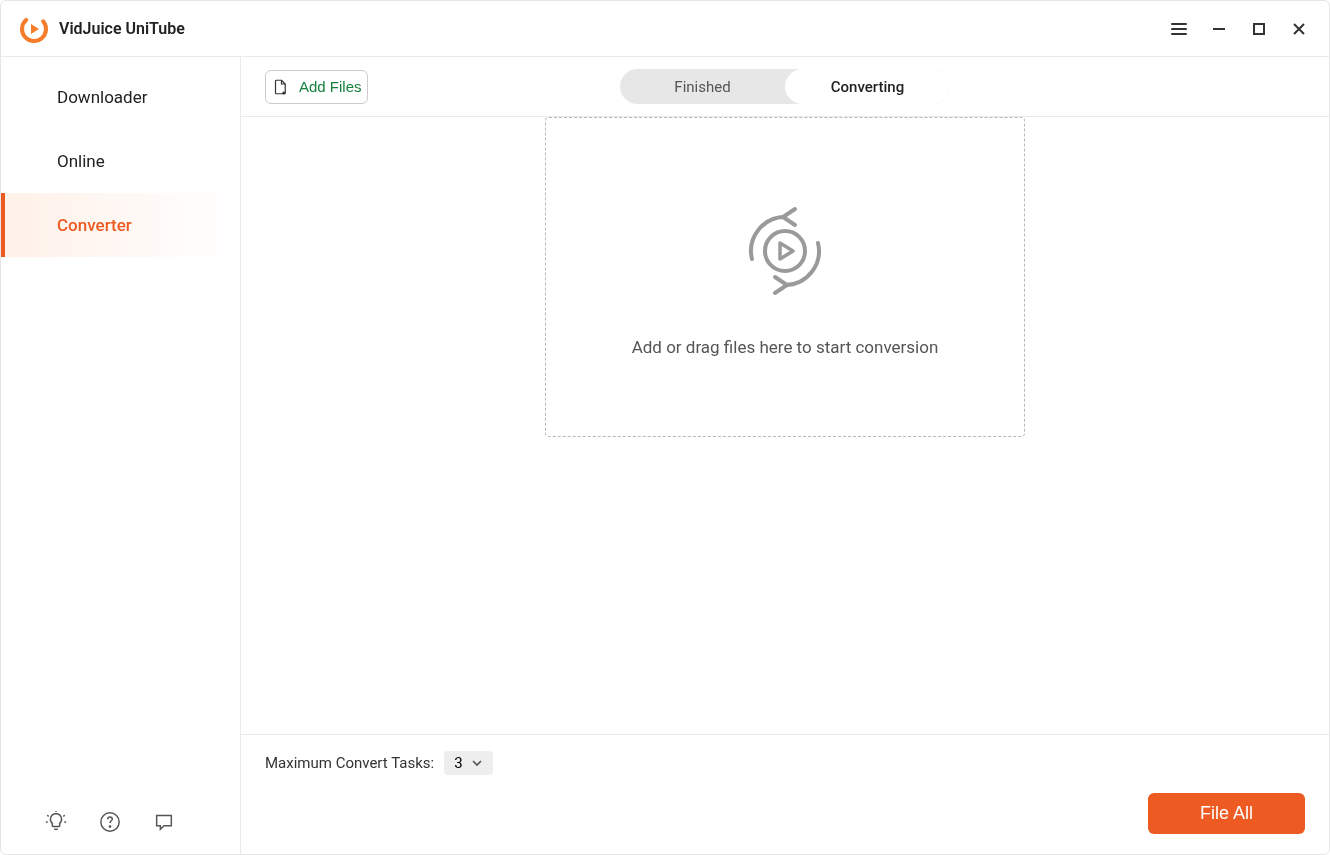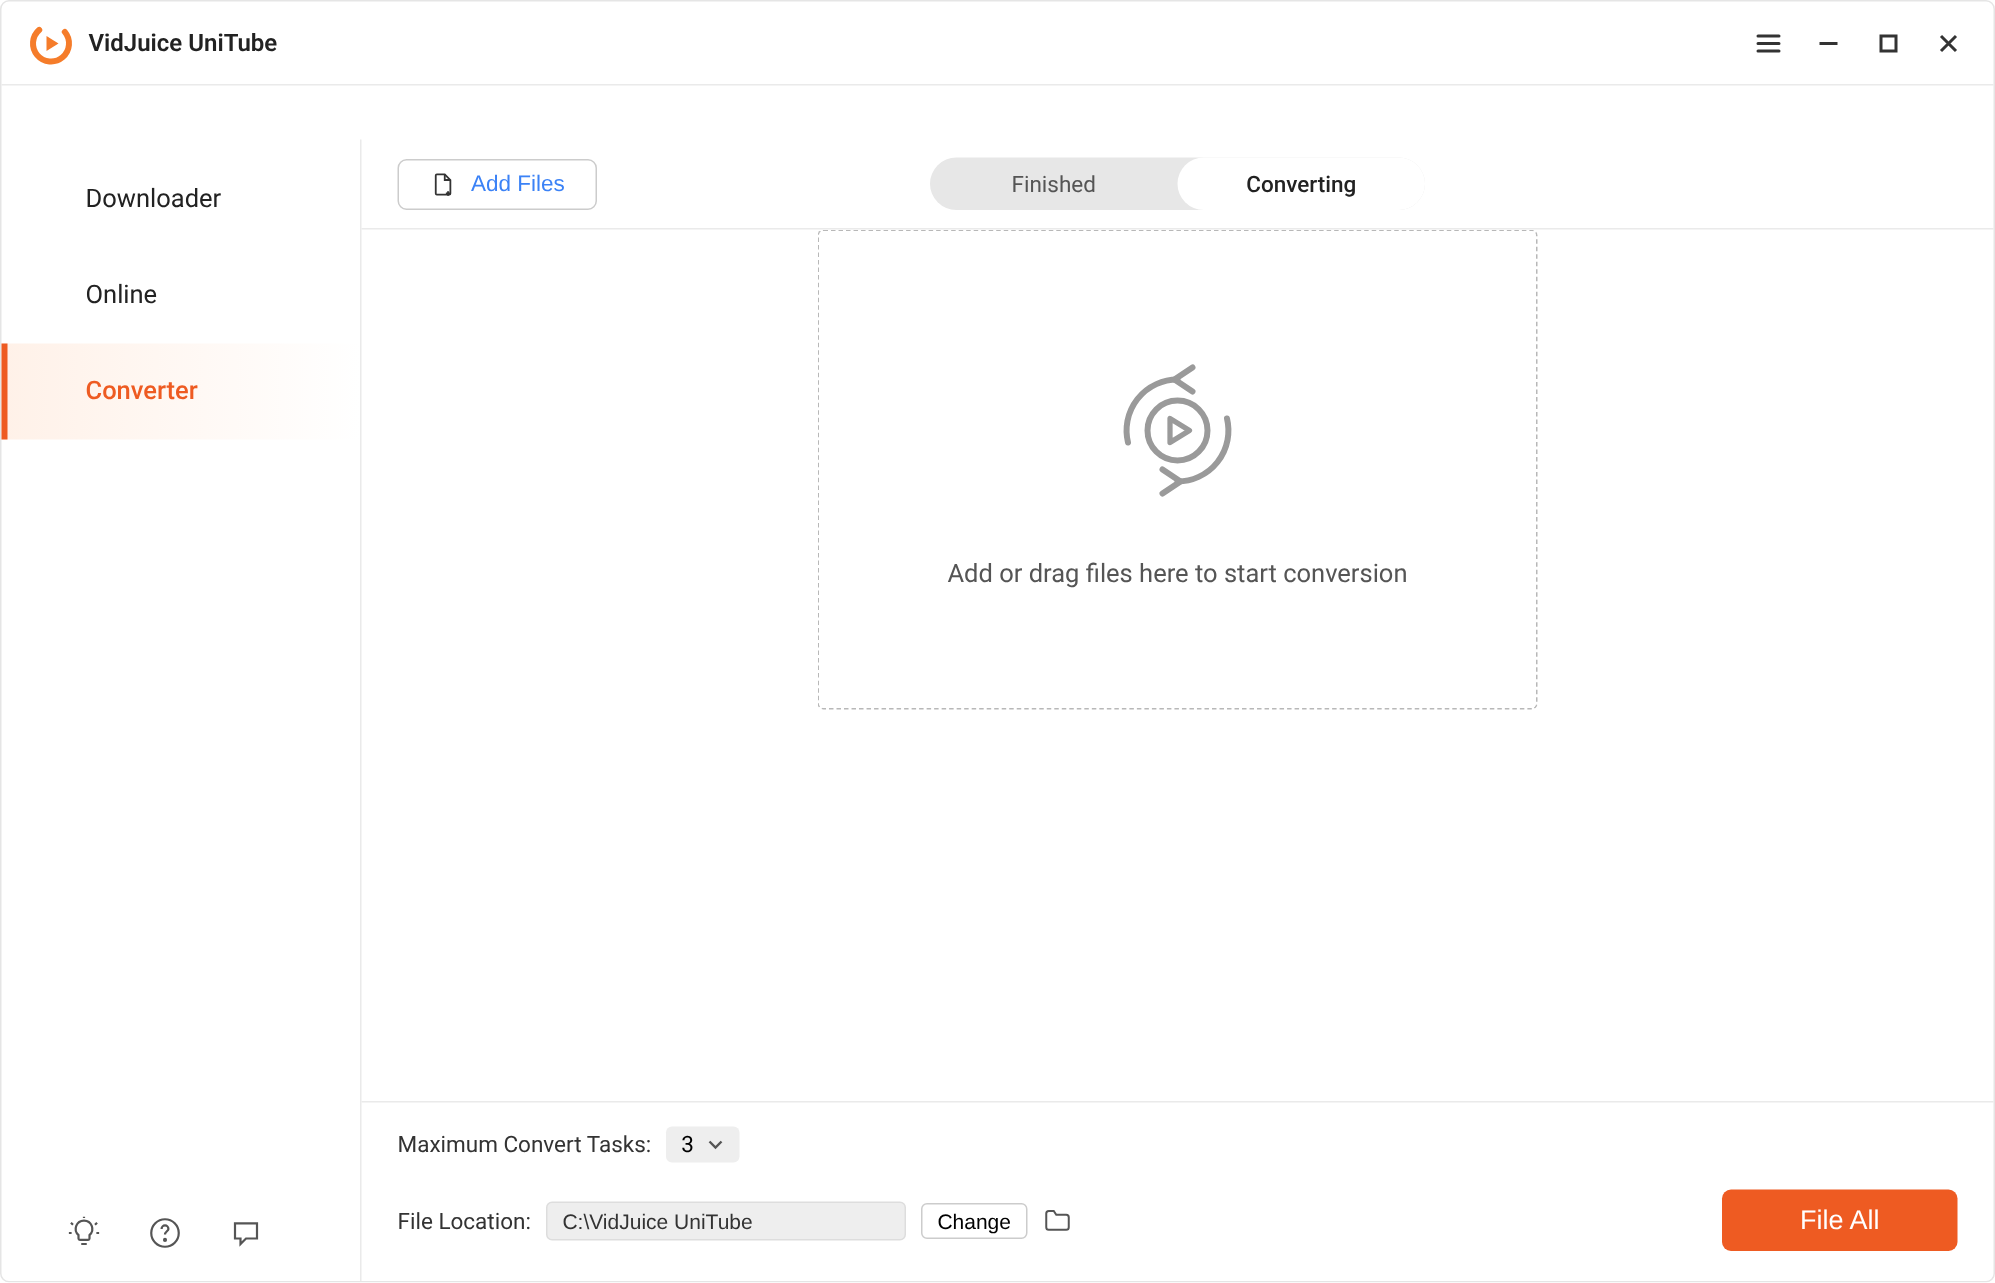--- a/index.html
+++ b/index.html
@@ -10,21 +10,20 @@
       background: #fff;
       overflow: hidden;
     }
     .window {
       width: 100%;
       height: 100%;
       display: flex;
       flex-direction: column;
       border: 1px solid #e5e5e5;
       border-radius: 6px;
-      gap: 36px;
     }
     
     .titlebar {
       height: 56px;
       display: flex;
       align-items: center;
       padding: 0 12px 0 18px;
       border-bottom: 1px solid #eaeaea;
     }
     .logo {
@@ -116,25 +115,25 @@
       display: flex;
       align-items: center;
       padding: 0 24px;
       border-bottom: 1px solid #eaeaea;
       position: relative;
     }
     .add-files-btn {
       display: flex;
       align-items: center;
       gap: 10px;
-      padding: 7px 20px;
+      padding: 7px 5px;
       border: 1px solid #ccc;
       border-radius: 6px;
       background: #fff;
-      color: #3b82f6;
+      color: #15803d;
       font-size: 15px;
       cursor: pointer;
     }
     .tab-pill {
       position: absolute;
       left: 50%;
       transform: translateX(-50%);
       display: flex;
       background: #e7e7e7;
       border-radius: 999px;
@@ -356,32 +355,20 @@
         <div class="bottom-row">
           <span class="bottom-label">Maximum Convert Tasks:</span>
           <div class="select-ctl">
             <span>3</span>
             <svg width="12" height="12" viewBox="0 0 12 12">
                 <path d="M2 4l4 4 4-4" fill="none" stroke="#555" stroke-width="1.6"></path>
               </svg>
           </div>
         </div>
         <div class="bottom-row-2">
-          <div class="bottom-row">
-            <span class="bottom-label">File Location:</span>
-            <input class="path-input" readonly="" value="C:\VidJuice UniTube" style="">
-            <button class="change-btn">
-              <span>Change</span>
-            </button>
-            <div class="folder-icon-btn">
-              <svg width="20" height="20" viewBox="0 0 24 24" fill="none" stroke="currentColor" stroke-width="1.6">
-                <path d="M3 6a2 2 0 0 1 2-2h4l2 3h8a2 2 0 0 1 2 2v8a2 2 0 0 1-2 2H5a2 2 0 0 1-2-2z"></path>
-              </svg>
-            </div>
-          </div>
           <div class="spacer"></div>
           <button class="start-all-btn">
             <span>File All</span>
           </button>
         </div>
       </div>
     </div>
   </div>
 </div>
 

